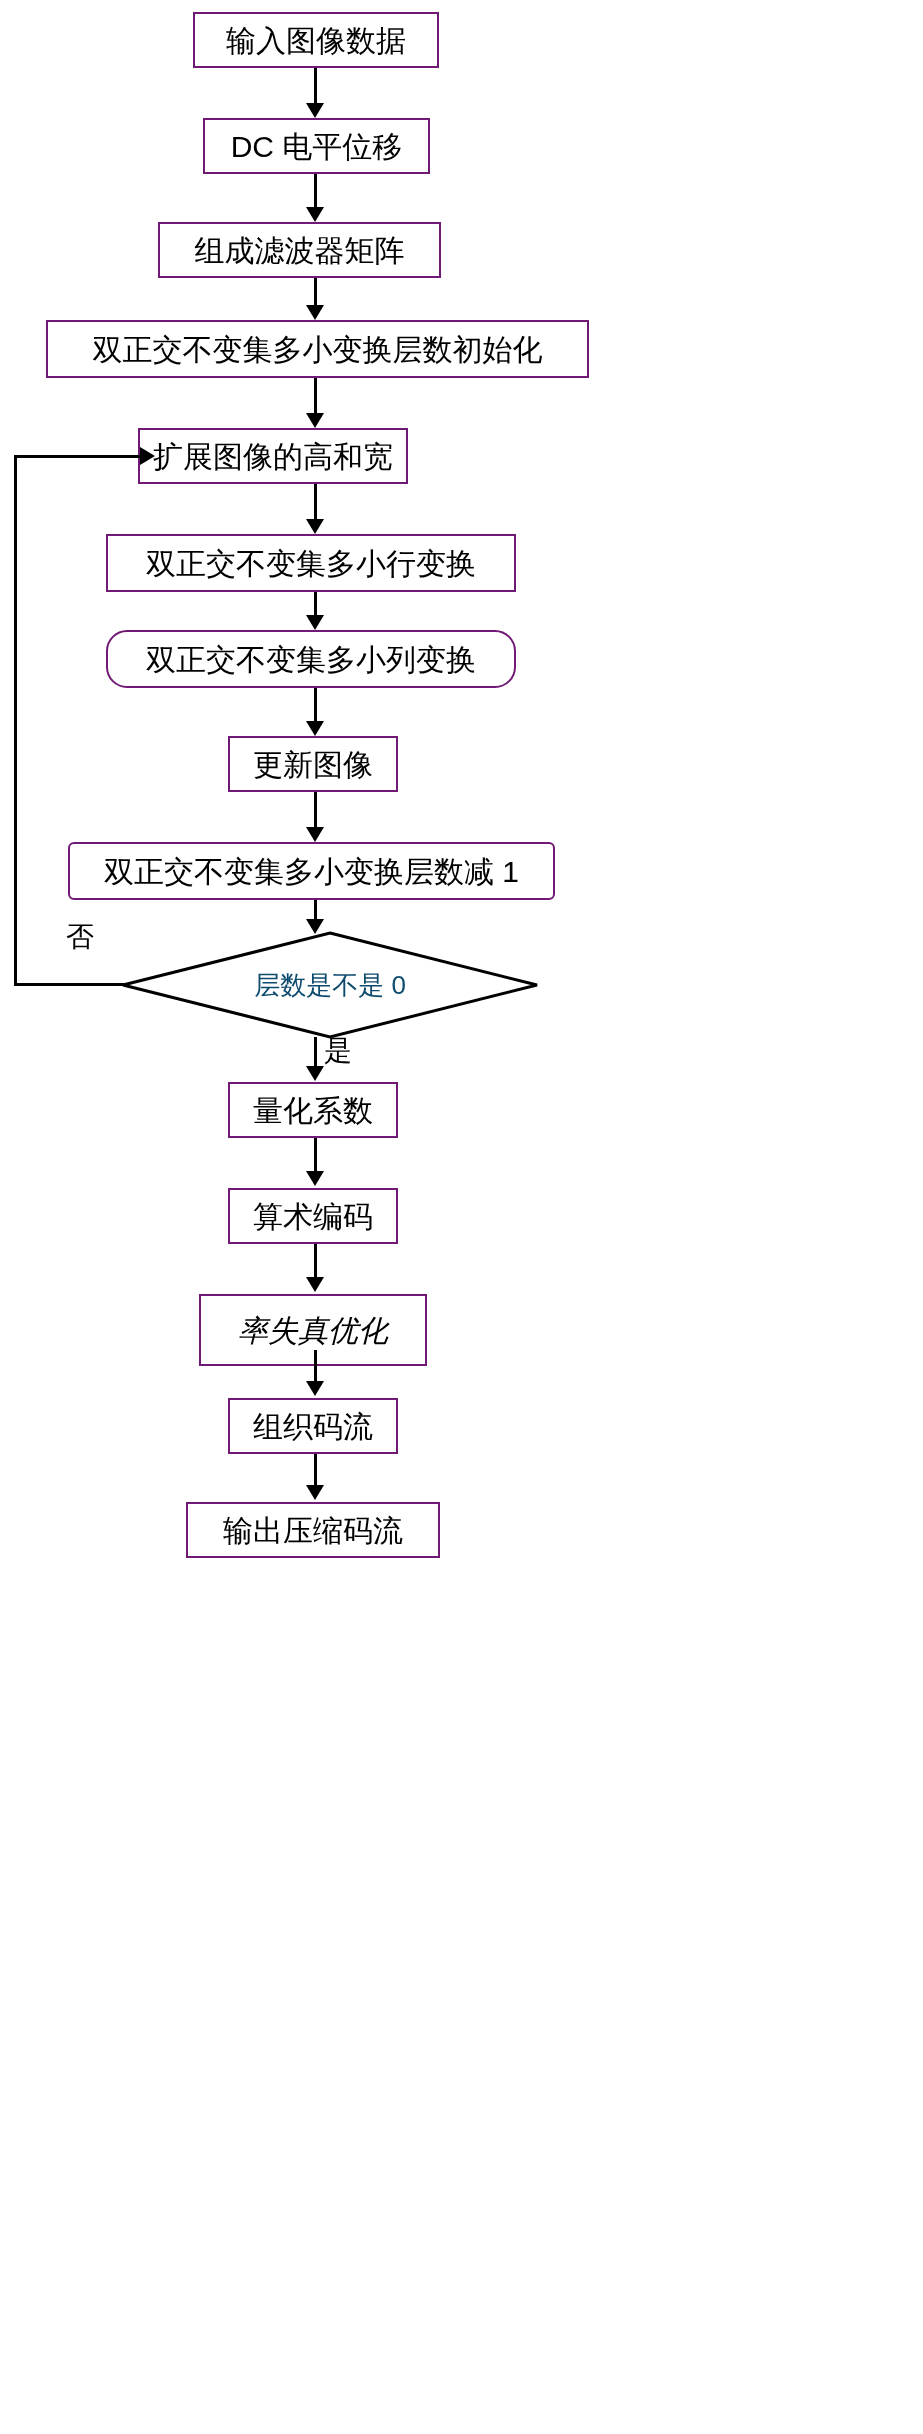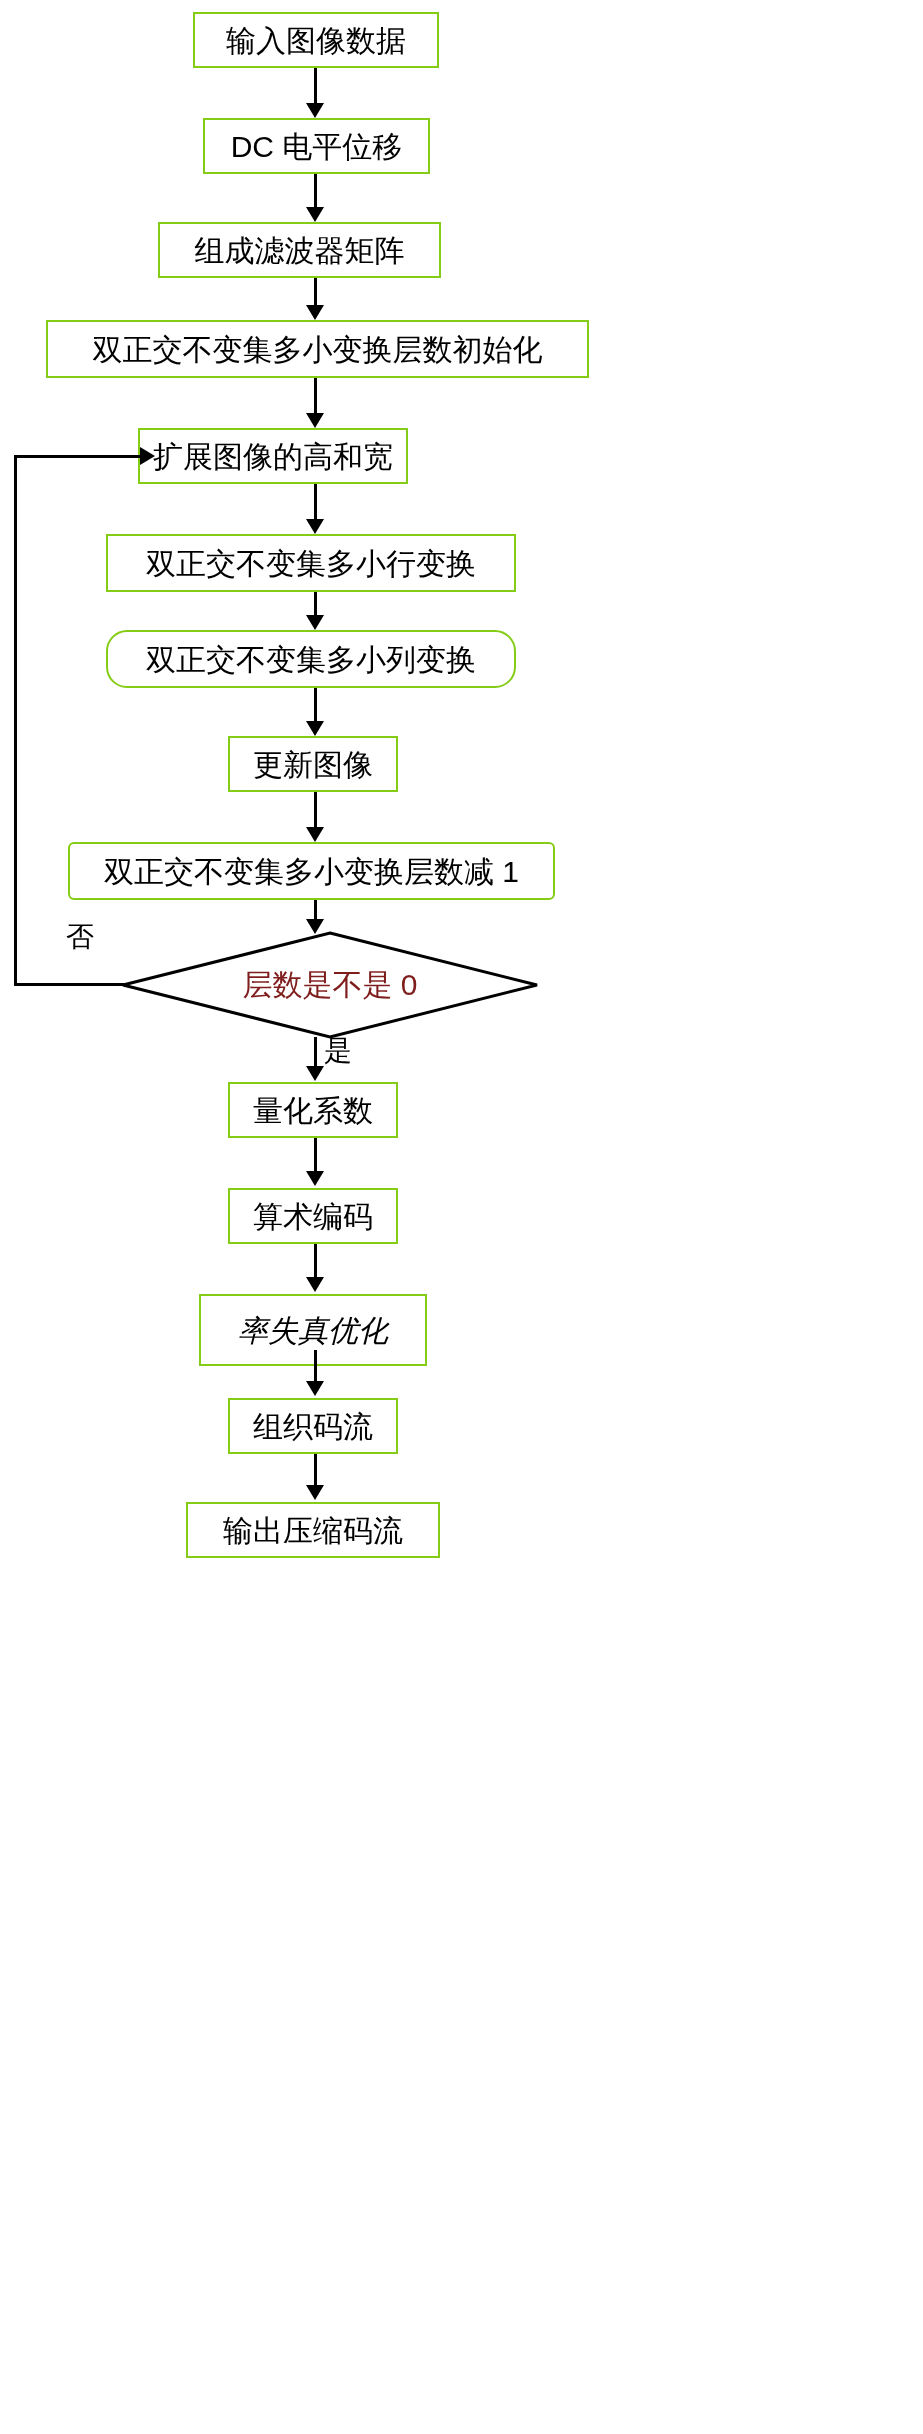--- a/index.html
+++ b/index.html
@@ -13,21 +13,21 @@
   #flow-root {
     position: relative;
     width: 923px;
     height: 2434px;
     background: #ffffff;
     overflow: hidden;
   }
   .node {
     position: absolute;
     box-sizing: border-box;
-    border: 2px solid #84cc16;
+    border: 2px solid #701a75;
     background: #ffffff;
     display: flex;
     align-items: center;
     justify-content: center;
     text-align: center;
     color: #000000;
     font-size: 30px;
     line-height: 1.1;
     white-space: nowrap;
   }
@@ -43,22 +43,22 @@
   }
   .decision-label {
     position: absolute;
     top: 0;
     left: 0;
     width: 100%;
     height: 100%;
     display: flex;
     align-items: center;
     justify-content: center;
-    font-size: 30px;
-    color: #7f1d1d;
+    font-size: 26px;
+    color: #0c4a6e;
     white-space: nowrap;
   }
   .edge {
     position: absolute;
     background: #000000;
   }
   .edge-v { width: 3px; }
   .edge-h { height: 3px; }
   .arrow-down {
     position: absolute;

